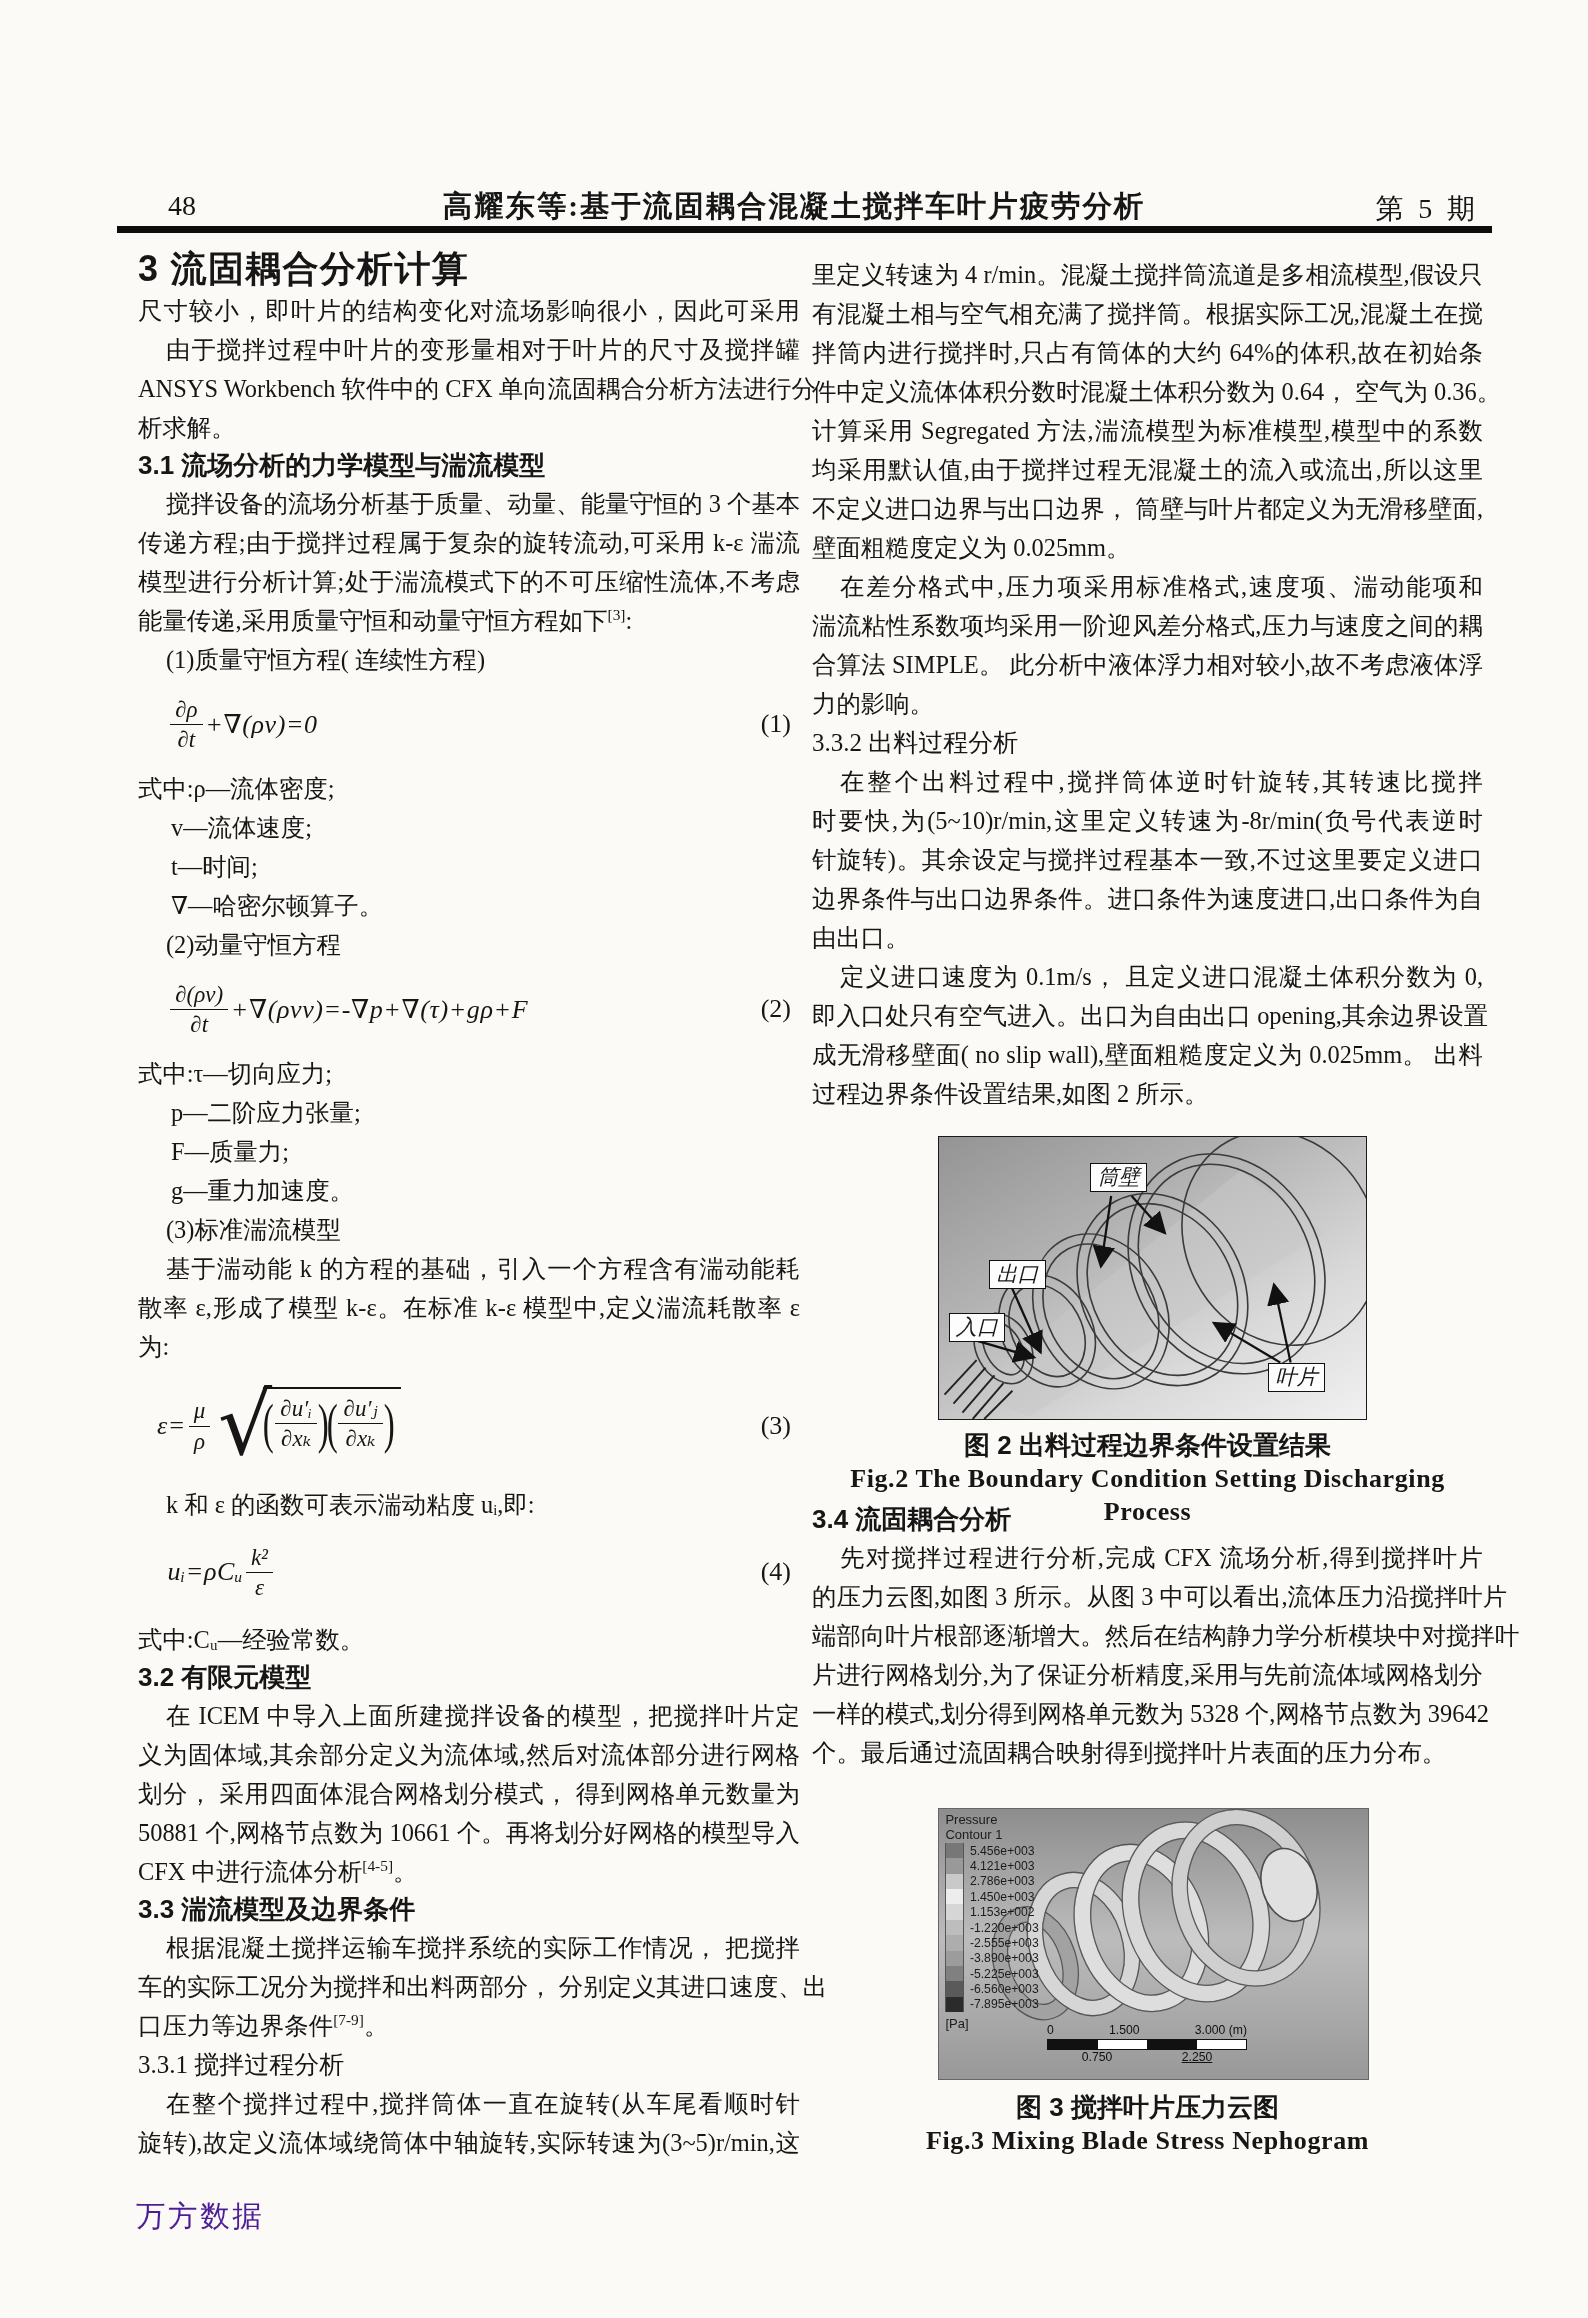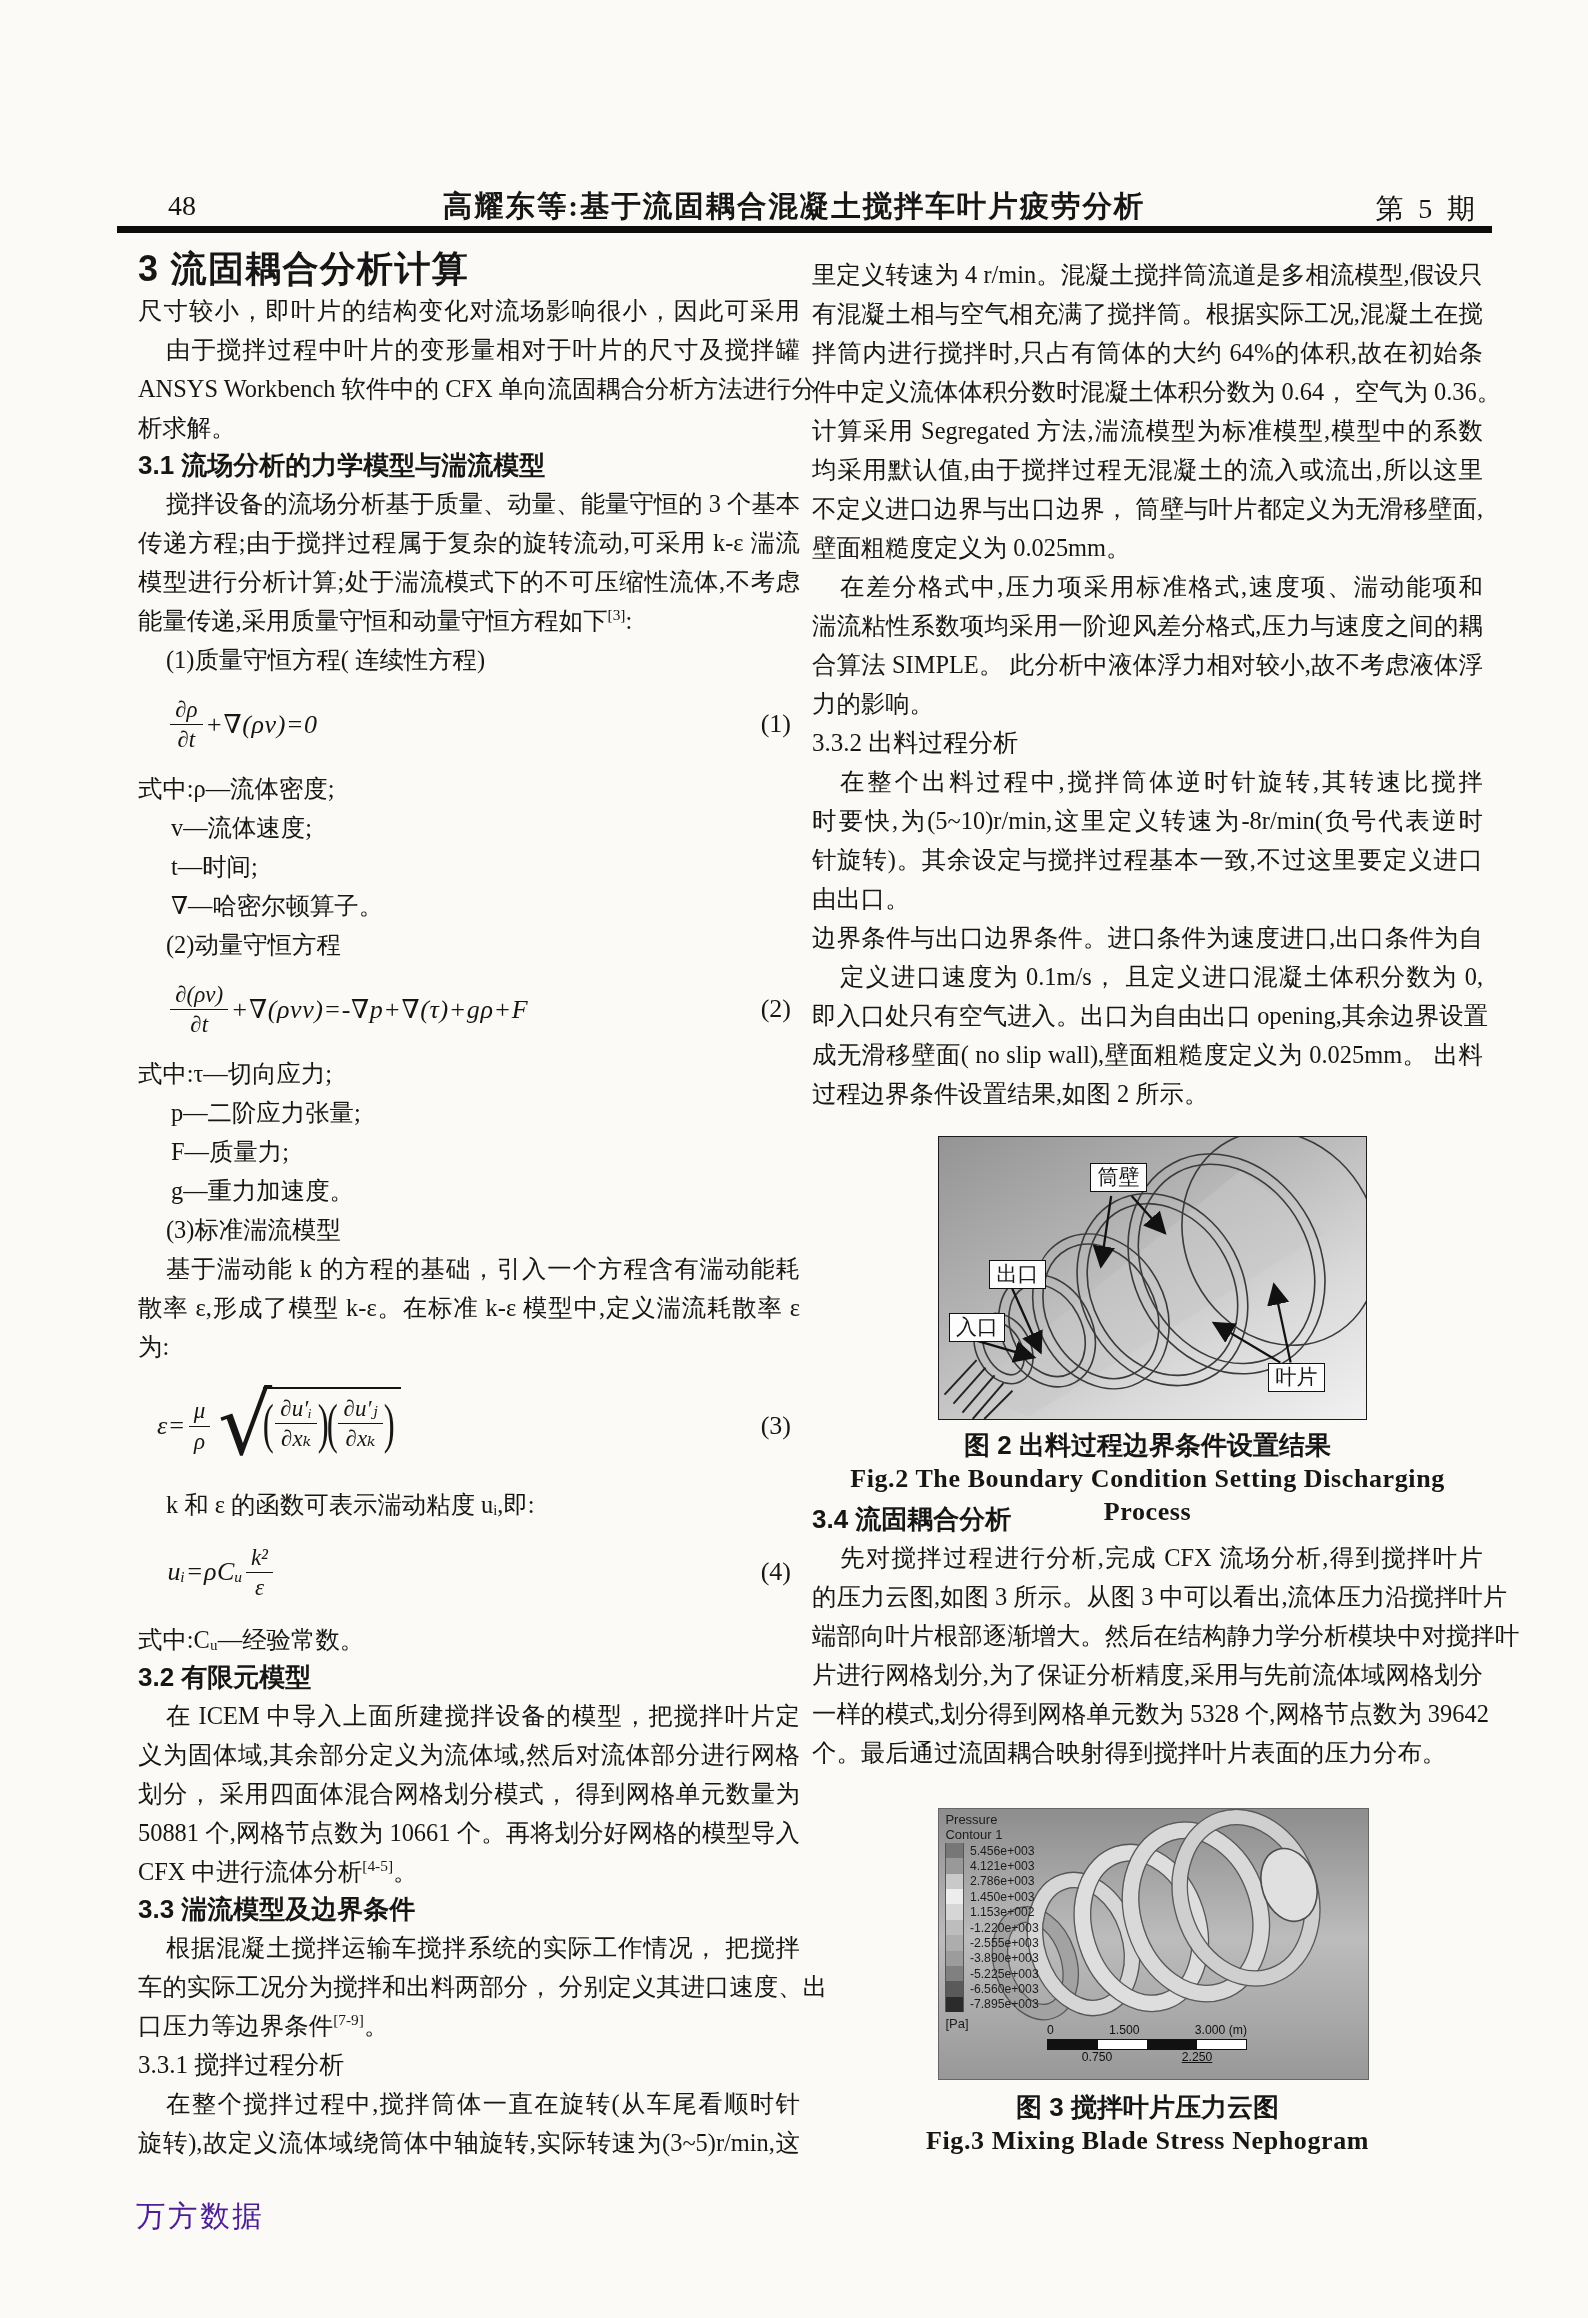--- a/index.html
+++ b/index.html
@@ -44,21 +44,21 @@
   .bp{font-size:55px;font-style:normal;line-height:1;transform:scaleX(.6);display:inline-block;
       margin:0 -5.1px;}
   
   .figwrap{position:relative;}
   .fig2box{position:relative;width:427px;height:282px;margin:23px 0 0 126px;border:1.9px solid #1a1a1a;
            background:linear-gradient(150deg,#949494 0%,#b2b2b2 35%,#d9d9d9 70%,#f1f1f1 100%);}
   .fig3box{position:relative;width:429px;height:270px;margin:36px 0 0 126px;border:0.6px solid #666;
            background:linear-gradient(180deg,#8d8d8d 0%,#bcbcbc 48%,#a8a8a8 78%,#989898 100%);}
   .figsvg{position:absolute;left:0;top:0;width:100%;height:100%;}
   .figlabel{position:absolute;background:#fdfdfd;border:1.9px solid #111;font-size:21px;line-height:27px;
-            padding:0 6.4px;white-space:nowrap;}
+            padding:0 6.4px;white-space:nowrap;font-style:italic;}
   .figcap-zh{font-family:"Liberation Sans","DejaVu Sans",sans-serif;font-weight:bold;font-size:26px;
              text-align:center;height:33px;line-height:33px;margin-top:9px;}
   .figcap-en{font-size:26px;font-weight:bold;text-align:center;height:33px;line-height:33px;
              letter-spacing:0.6px;}
   
   .f3legend{position:absolute;left:6.4px;top:3.9px;font-family:"Liberation Sans","DejaVu Sans",sans-serif;
             color:#1c1c1c;}
   .f3title{font-size:13px;line-height:14.8px;}
   .legrow{display:flex;align-items:center;height:15.4px;}
   .legchip{width:16.7px;height:15.4px;border-left:0.6px solid #555;border-right:0.6px solid #555;}
@@ -212,22 +212,22 @@
     <div class="line ind">在差分格式中,压力项采用标准格式,速度项、湍动能项和</div>
     <div class="line">湍流粘性系数项均采用一阶迎风差分格式,压力与速度之间的耦</div>
     <div class="line">合算法 SIMPLE。 此分析中液体浮力相对较小,故不考虑液体浮</div>
     <div class="line last">力的影响。</div>
 
     <div class="h3">3.3.2  出料过程分析</div>
 
     <div class="line ind">在整个出料过程中,搅拌筒体逆时针旋转,其转速比搅拌</div>
     <div class="line">时要快,为(5~10)r/min,这里定义转速为-8r/min(负号代表逆时</div>
     <div class="line">针旋转)。其余设定与搅拌过程基本一致,不过这里要定义进口</div>
+    <div class="line">边界条件与出口边界条件。进口条件为速度进口,出口条件为自</div>
     <div class="line last">由出口。</div>
-    <div class="line">边界条件与出口边界条件。进口条件为速度进口,出口条件为自</div>
 
     <div class="line ind">定义进口速度为 0.1m/s， 且定义进口混凝土体积分数为 0,</div>
     <div class="line">即入口处只有空气进入。出口为自由出口 opening,其余边界设置</div>
     <div class="line">成无滑移壁面( no slip wall),壁面粗糙度定义为 0.025mm。 出料</div>
     <div class="line last">过程边界条件设置结果,如图 2 所示。</div>
 
     <div class="figwrap">
       <div class="fig2box">
         <svg class="figsvg" viewBox="0 0 665 440">
           <defs>

